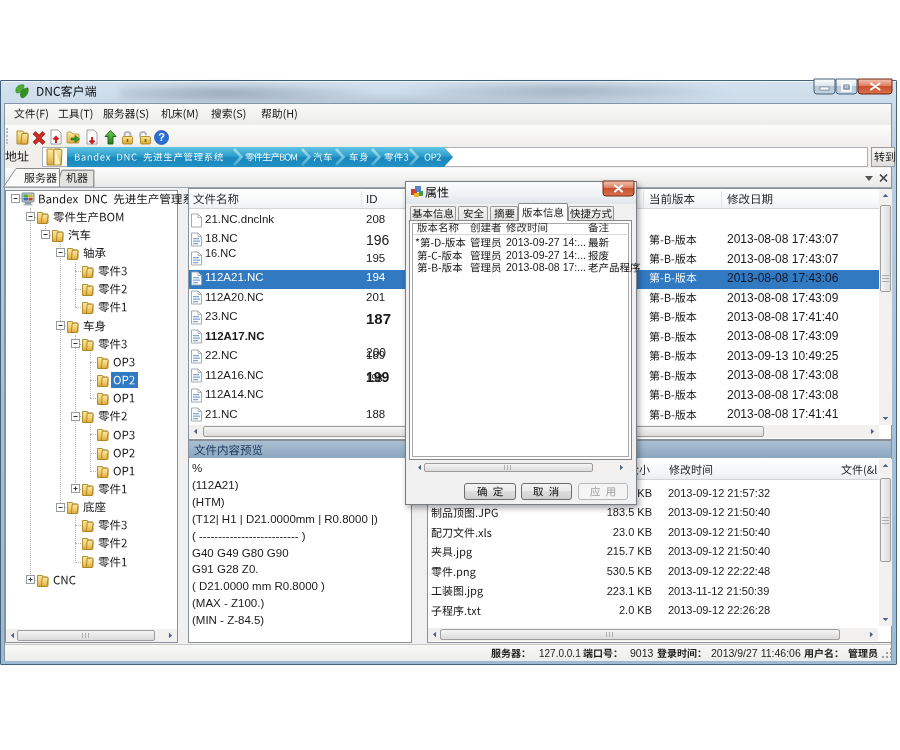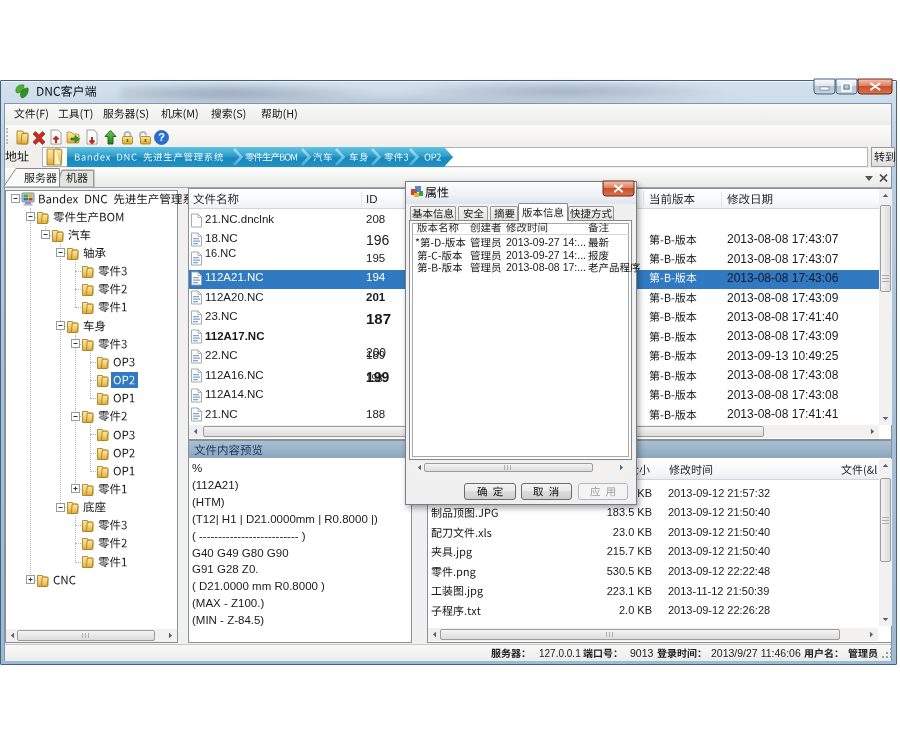--- a/index.html
+++ b/index.html
@@ -900,21 +900,21 @@
   </svg>
 <div style="position:absolute;top:272.1px;font-size:12px;color:#0f172a;font-weight:normal;line-height:1;white-space:pre;left:727px">2013-08-08 17:43:06</div>
 <svg class="tx" style="left:190px;top:290.3px" width="13" height="15">
     <path d="M1.5 1 H8 L11.5 4.5 V14 H1.5 Z" fill="#fff" stroke="#9aa0a6" stroke-width=".9"></path>
     <path d="M8 1 V4.5 H11.5" fill="none" stroke="#9aa0a6" stroke-width=".8"></path>
     <rect x="3" y="6" width="6" height="1.3" fill="#7da7d9"></rect>
     <rect x="3" y="8.5" width="7" height="1.3" fill="#7da7d9"></rect>
     <rect x="3" y="11" width="5" height="1.3" fill="#7da7d9"></rect>
   </svg>
 <div style="position:absolute;top:291.8px;font-size:11.5px;color:#1a1a1a;font-weight:normal;line-height:1;white-space:pre;left:205px">112A20.NC</div>
-<div style="position:absolute;top:291.8px;font-size:11.5px;color:#1a1a1a;font-weight:bold;line-height:1;white-space:pre;left:366px">201</div>
+<div style="position:absolute;top:291.8px;font-size:11.5px;color:#1a1a1a;font-weight:normal;line-height:1;white-space:pre;left:366px">201</div>
 <svg class="tx" style="left:649.0px;top:291.8px" width="50" height="14">
     <g fill="#1a1a1a" transform="translate(0,9.9) scale(0.011000,-0.011000)">
       <use href="#c7b2c" x="0"></use>
       <use href="#c2d" x="1000"></use>
       <use href="#c42" x="1347"></use>
       <use href="#c2d" x="2004"></use>
       <use href="#c7248" x="2351"></use>
       <use href="#c672c" x="3351"></use>
     </g>
   </svg>

